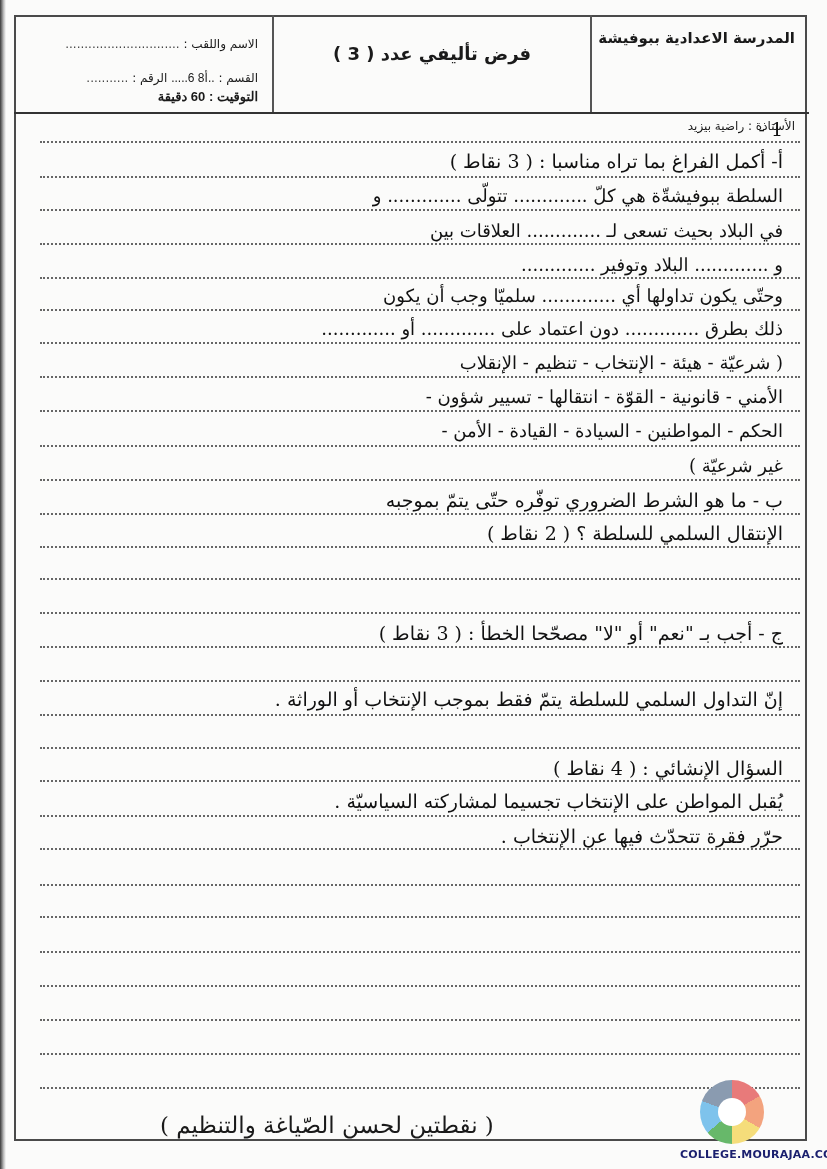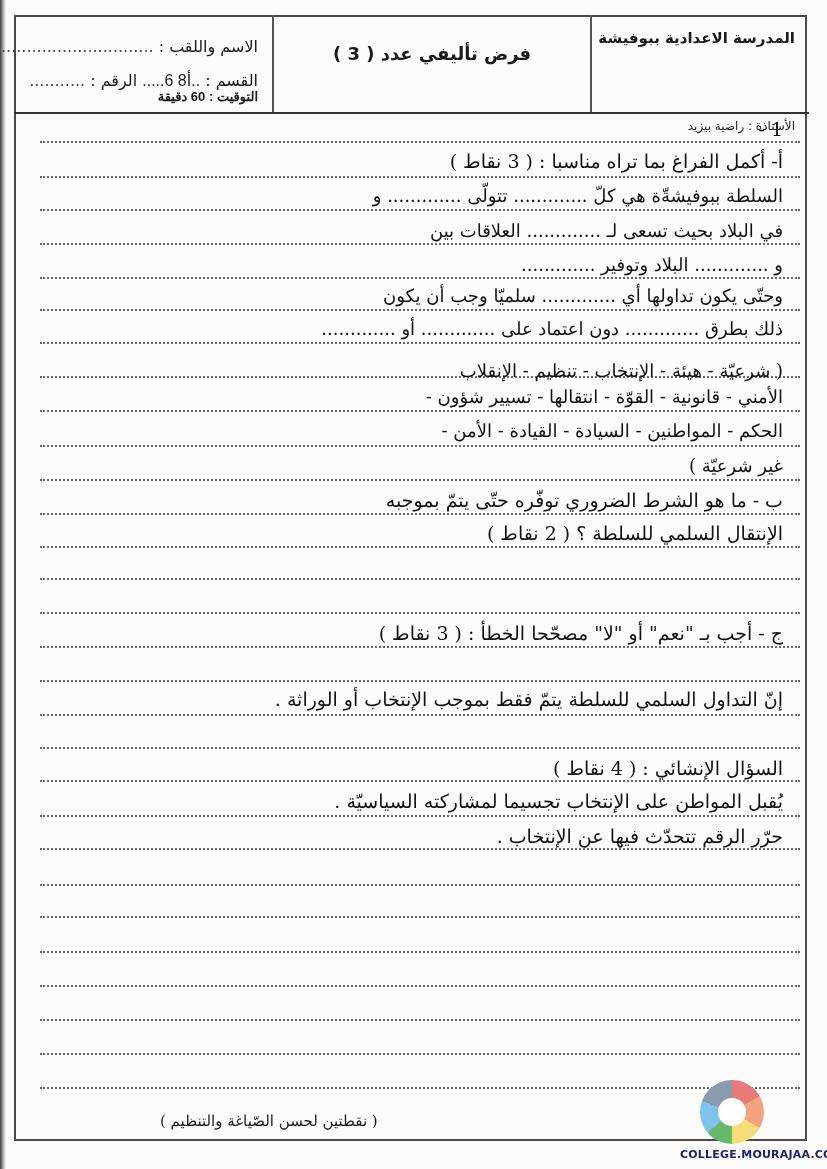--- a/index.html
+++ b/index.html
@@ -12,30 +12,30 @@
   .header { position:absolute; left:14px; top:15px; width:795px; height:99px;
             border-bottom:2px solid #333; box-sizing:border-box; }
   .hcol { position:absolute; top:0; height:97px; box-sizing:border-box; direction:rtl; }
   .hcol.right { left:578px; width:217px; }
   .hcol.mid { left:258px; width:320px; border-left:2px solid #555; border-right:2px solid #555; }
   .hcol.left { left:0; width:258px; }
   .school { position:absolute; right:14px; top:14px; font-size:15px; font-weight:bold; }
   .teacher { position:absolute; right:14px; top:68px; font-size:12px;margin-top:36px; }
   .title1 { position:absolute; width:100%; text-align:center; top:28px; font-size:18px; font-weight:bold;padding-left:40px; }
   .title2 { position:absolute; width:100%; text-align:center; top:62px; font-size:13px; font-weight:bold; }
-  .field { position:absolute; right:14px; font-size:16px; white-space:nowrap; }
+  .field { position:absolute; right:14px; font-size:12px; white-space:nowrap; }
   .field .dots { letter-spacing:1px; color:#444; }
   .f1 { top:22px; } .f2 { top:56px; } .f3 { top:74px; font-weight:bold; font-size:13px; }
   .hand { font-family:Liberation Sans, sans-serif; }
   .dotline { position:absolute; left:40px; width:760px; height:0;
              border-top:2px dotted #666; }
   .txt { position:absolute; right:44px; direction:rtl; font-size:19px; white-space:nowrap;
          font-family:"DejaVu Serif", serif; color:#111; }
   .txt.small { font-size:18px; }
-  .footer-note { position:absolute; left:160px; top:1112px; direction:rtl; font-size:15px;
+  .footer-note { position:absolute; left:160px; top:1112px; direction:rtl; font-size:23px;
                  font-family:"DejaVu Serif", serif; }
   .logo { position:absolute; left:700px; top:1080px; width:64px; height:64px; border-radius:50%;
           background:conic-gradient(#e87a7a 0 60deg,#f3a37e 60deg 120deg,#f5dd7a 120deg 180deg,#67b86a 180deg 230deg,#7ec3ec 230deg 290deg,#8a9bb0 290deg 360deg); }
   .logo::after { content:""; position:absolute; left:18px; top:18px; width:28px; height:28px;
                  border-radius:50%; background:#fff; }
   .logo-text { position:absolute; left:680px; top:1148px; font-size:11px; font-weight:bold;
                color:#1a1f6e; font-family:"DejaVu Sans", sans-serif; letter-spacing:0.2px; }
 </style>
 </head>
 <body>
@@ -96,28 +96,28 @@
 <div class="dotline" style="top:1053px"></div>
 <div class="dotline" style="top:1087px"></div>
 
 <div class="txt" style="top:118px">1 -</div>
 <div class="txt" style="top:150px">أ- أكمل الفراغ بما تراه مناسبا : ( 3 نقاط )</div>
 <div class="txt small" style="top:185px">السلطة ببوفيشةّة هي كلّ ............. تتولّى ............. و</div>
 <div class="txt small" style="top:220px">في البلاد بحيث تسعى لـ ............. العلاقات بين</div>
 <div class="txt small" style="top:254px">و ............. البلاد وتوفير .............</div>
 <div class="txt small" style="top:285px">وحتّى يكون تداولها أي ............. سلميّا وجب أن يكون</div>
 <div class="txt small" style="top:318px">ذلك بطرق ............. دون اعتماد على ............. أو .............</div>
-<div class="txt small" style="top:360px">( شرعيّة - هيئة - الإنتخاب - تنظيم - الإنقلاب</div>
+<div class="txt small" style="top:352px">( شرعيّة - هيئة - الإنتخاب - تنظيم - الإنقلاب</div>
 <div class="txt small" style="top:386px">الأمني - قانونية - القوّة - انتقالها - تسيير شؤون -</div>
 <div class="txt small" style="top:420px">الحكم - المواطنين - السيادة - القيادة - الأمن -</div>
 <div class="txt small" style="top:455px">غير شرعيّة )</div>
 <div class="txt" style="top:489px">ب - ما هو الشرط الضروري توفّره حتّى يتمّ بموجبه</div>
 <div class="txt" style="top:522px">الإنتقال السلمي للسلطة ؟ ( 2 نقاط )</div>
 <div class="txt" style="top:622px">ج - أجب بـ "نعم" أو "لا" مصحّحا الخطأ : ( 3 نقاط )</div>
 <div class="txt" style="top:688px">إنّ التداول السلمي للسلطة يتمّ فقط بموجب الإنتخاب أو الوراثة .</div>
 <div class="txt" style="top:757px">السؤال الإنشائي : ( 4 نقاط )</div>
 <div class="txt" style="top:790px">يُقبل المواطن على الإنتخاب تجسيما لمشاركته السياسيّة .</div>
-<div class="txt" style="top:825px">حرّر الرقم تتحدّث فيها عن الإنتخاب .</div>
+<div class="txt" style="top:825px">حرّر فقرة تتحدّث فيها عن الإنتخاب .</div>
 
 <div class="footer-note">( نقطتين لحسن الصّياغة والتنظيم )</div>
 
 <div class="logo"></div>
 <div class="logo-text">COLLEGE.MOURAJAA.COM</div>
 
 </body></html>

